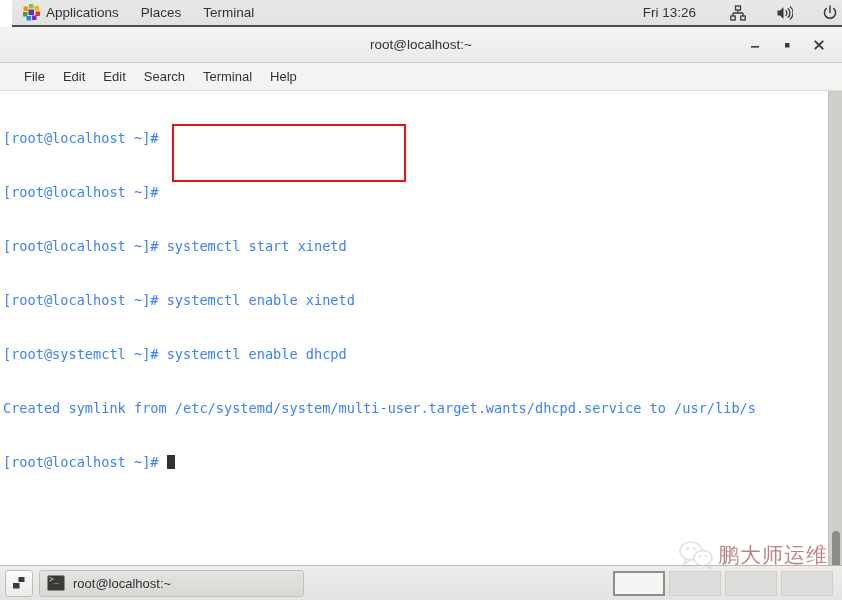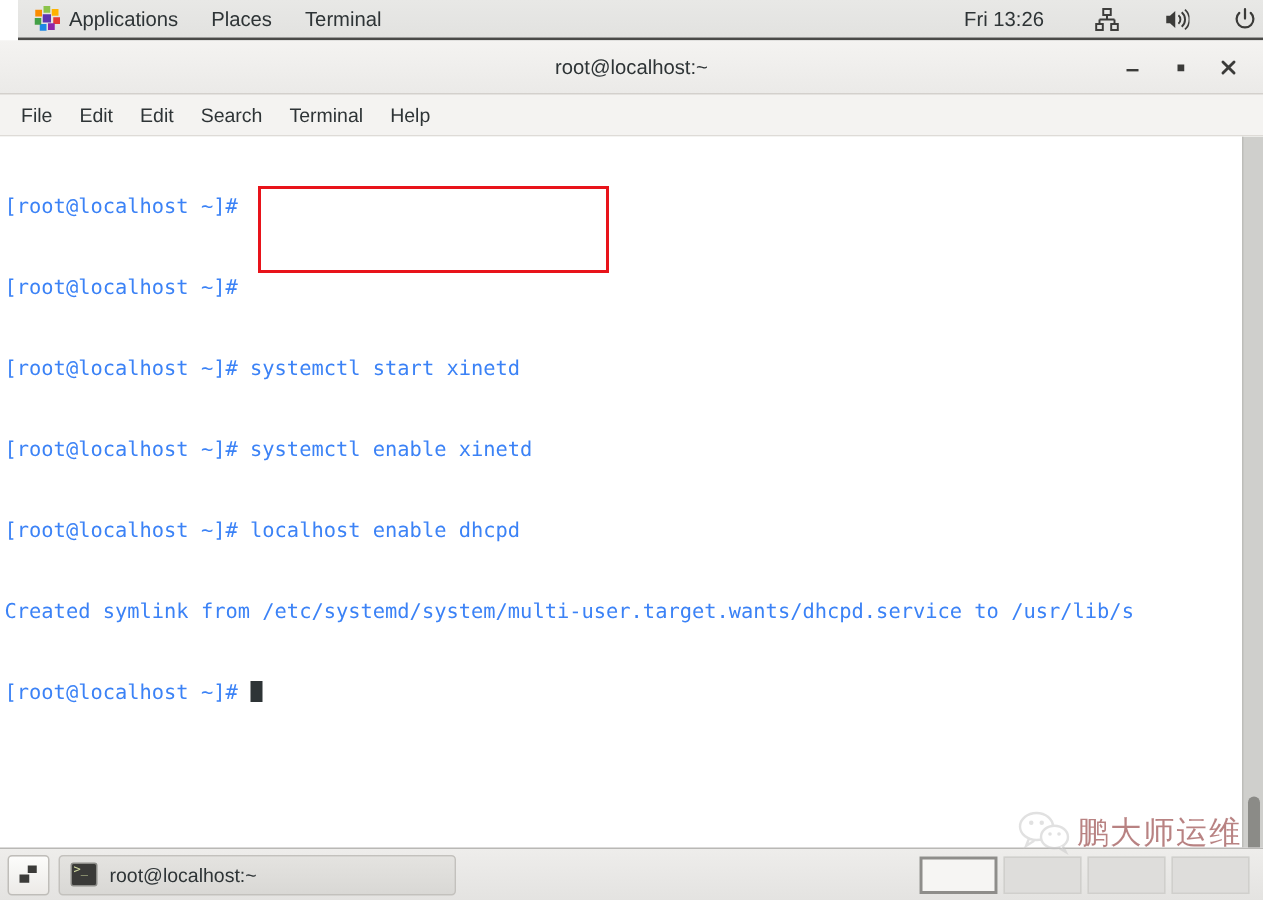--- a/index.html
+++ b/index.html
@@ -82,21 +82,21 @@
     display: flex; align-items: center; justify-content: center;
     color: #3b3b39;
   }
   .tb-btn svg { display: block; }
 
   #menubar {
     height: 28px;
     background: #f4f3f1;
     border-bottom: 1px solid #dedbd7;
     display: flex; align-items: center;
-    padding-left: 5px;
+    padding-left: 15px;
   }
   .menu-item {
     font-size: 13px;
     color: #2e3436;
     padding: 3px 9px;
     white-space: nowrap;
   }
 
   #terminal-area {
     position: relative;
@@ -319,21 +319,21 @@
       <div class="menu-item">Terminal</div>
       <div class="menu-item">Help</div>
     </div>
 
     <div id="terminal-area">
       <div id="term-text">
         <div class="tline">[root@localhost ~]# </div>
         <div class="tline">[root@localhost ~]# </div>
         <div class="tline">[root@localhost ~]# systemctl start xinetd</div>
         <div class="tline">[root@localhost ~]# systemctl enable xinetd</div>
-        <div class="tline">[root@localhost ~]# localhost enable dhcpd</div>
+        <div class="tline">[root@systemctl ~]# systemctl enable dhcpd</div>
         <div class="tline">Created symlink from /etc/systemd/system/multi-user.target.wants/dhcpd.service to /usr/lib/s</div>
         <div class="tline"><span>[root@localhost ~]# </span><span class="cursor"></span></div>
       </div>
 
       <div id="annotation"></div>
 
       <div id="scrollbar">
         <div id="scroll-thumb"></div>
       </div>
     </div>

